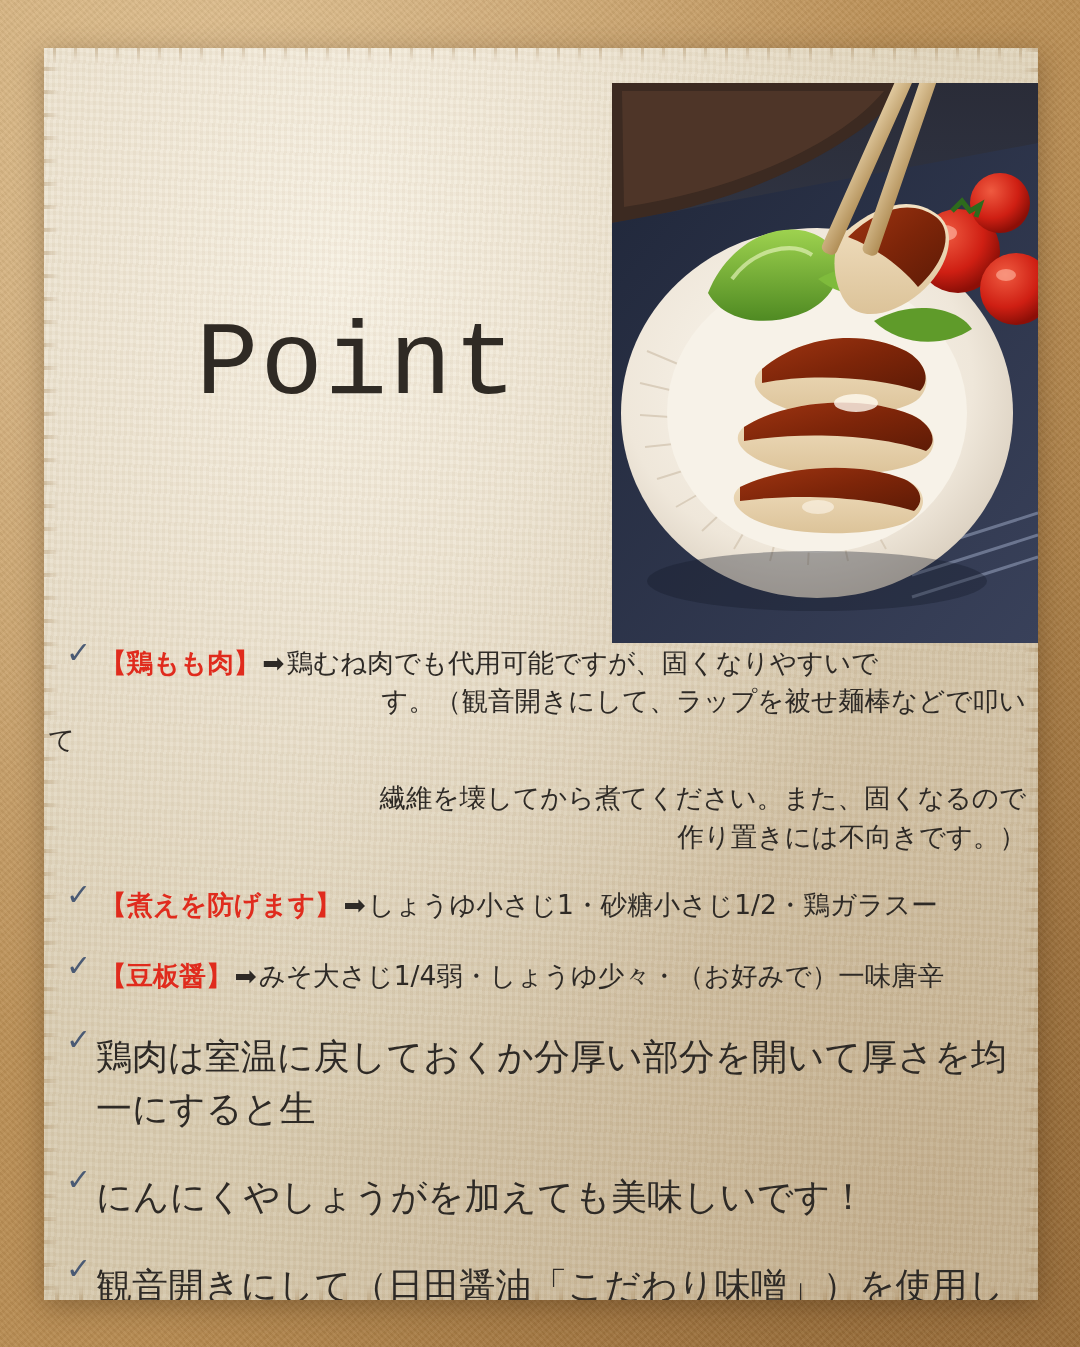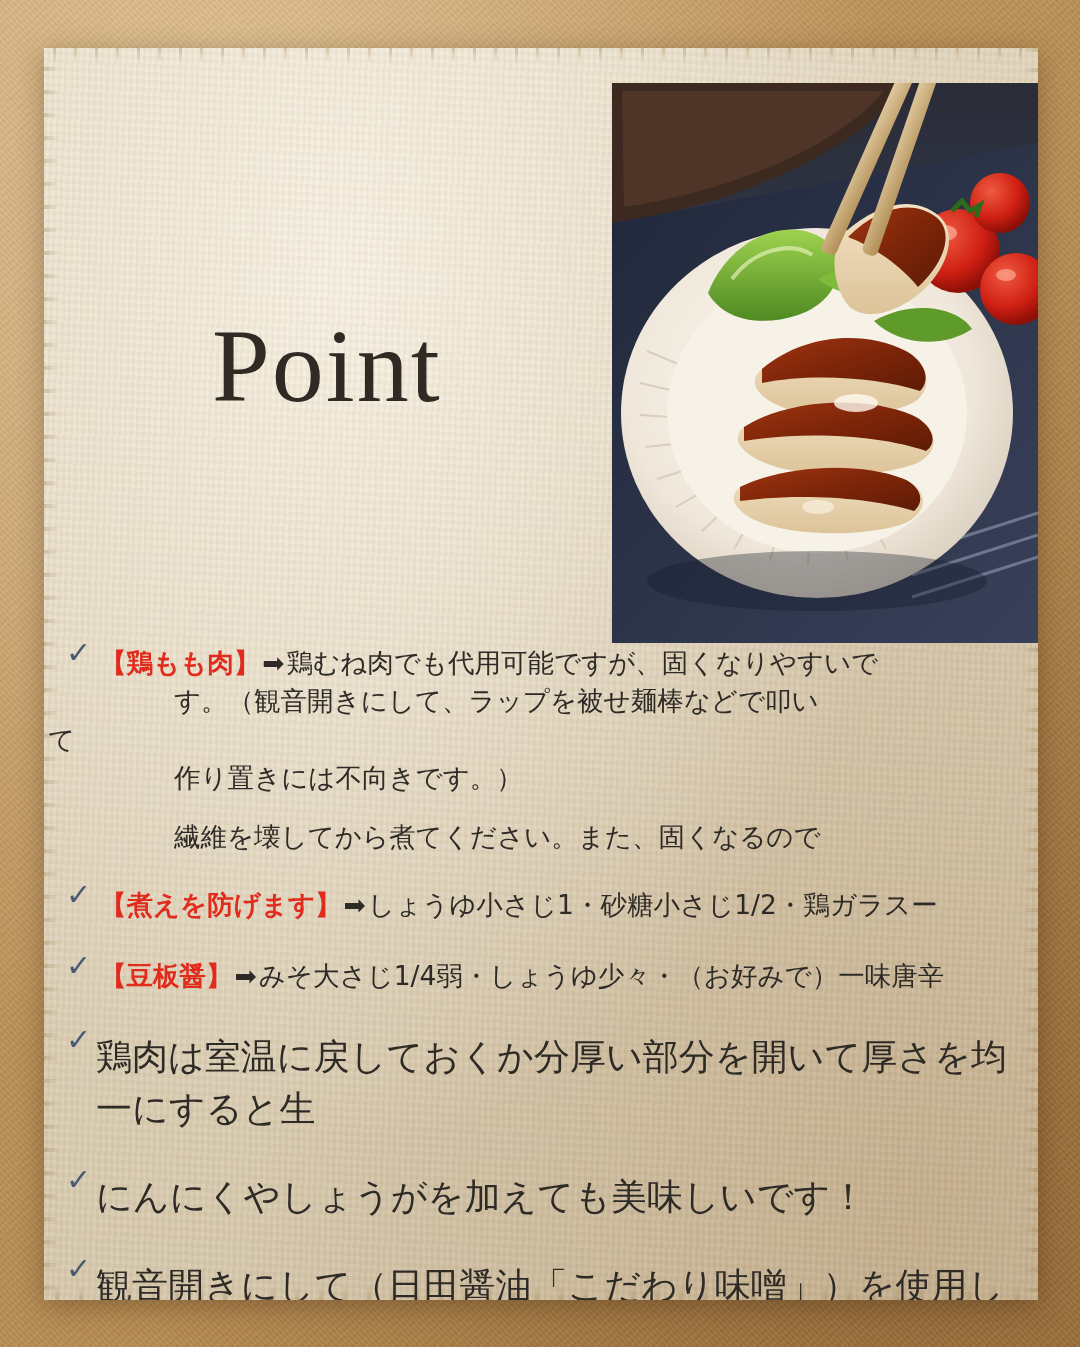--- a/index.html
+++ b/index.html
@@ -106,23 +106,23 @@
         rgba(195,155,100,.0) 0 8px,
         rgba(150,112,62,.30) 8px 12px,
         rgba(195,155,100,.0) 12px 20px);
     -webkit-mask-image: linear-gradient(-90deg, #000, transparent);
             mask-image: linear-gradient(-90deg, #000, transparent);
   }
 
   
   .heading {
     position: absolute;
-    left: 168px;
+    left: 152px;
     top: 258px;
-    font-family: Liberation Serif, serif;
+    font-family: Liberation Mono, monospace;
     font-size: 104px;
     letter-spacing: 2px;
     color: #2f2a24;
     font-weight: 400;
     text-align: right;
   }
 
   
   .photo {
     position: absolute;
@@ -171,20 +171,21 @@
     white-space: nowrap;
   }
   .arrow {
     color: #2e2a26;
     padding: 0 2px;
   }
   .indent {
     display: block;
     text-indent: 0;
     padding-left: 74px;
+    text-align: right;
   }
   .indent-sm { padding-left: 36px; }
   .note.big .note-body { font-size: 36px; }
   .note.big .check { font-size: 30px; width: 26px; }
 
   .wrap-line { display: block; }
   .loose { margin-top: 20px; }
 </style>
 </head>
 <body>
@@ -306,22 +307,22 @@
   </div>
 
   <div class="notes">
 
     <div class="note">
       <span class="check">✓</span>
       <div class="note-body">
         <span class="tag">【鶏もも肉】</span><span class="arrow">➡</span><span>鶏むね肉でも代用可能ですが、固くなりやすいで</span>
         <span class="wrap-line indent">す。（観音開きにして、ラップを被せ麺棒などで叩い</span>
         <span class="wrap-line" style="padding-left:0; margin-left:-52px;">て</span>
+        <span class="wrap-line indent loose">繊維を壊してから煮てください。また、固くなるので</span>
         <span class="wrap-line indent">作り置きには不向きです。）</span>
-        <span class="wrap-line indent loose">繊維を壊してから煮てください。また、固くなるので</span>
       </div>
     </div>
 
     <div class="note" style="margin-top:22px;">
       <span class="check">✓</span>
       <div class="note-body">
         <span class="tag">【煮えを防げます】</span><span class="arrow">➡</span><span>しょうゆ小さじ1・砂糖小さじ1/2・鶏ガラスー</span>
       </div>
     </div>
 

